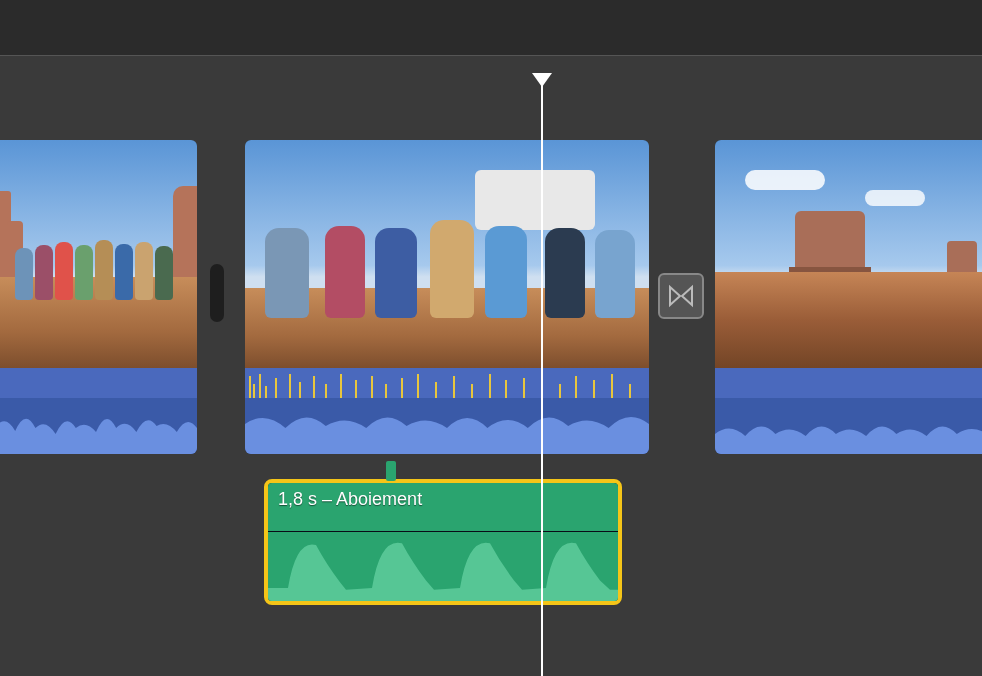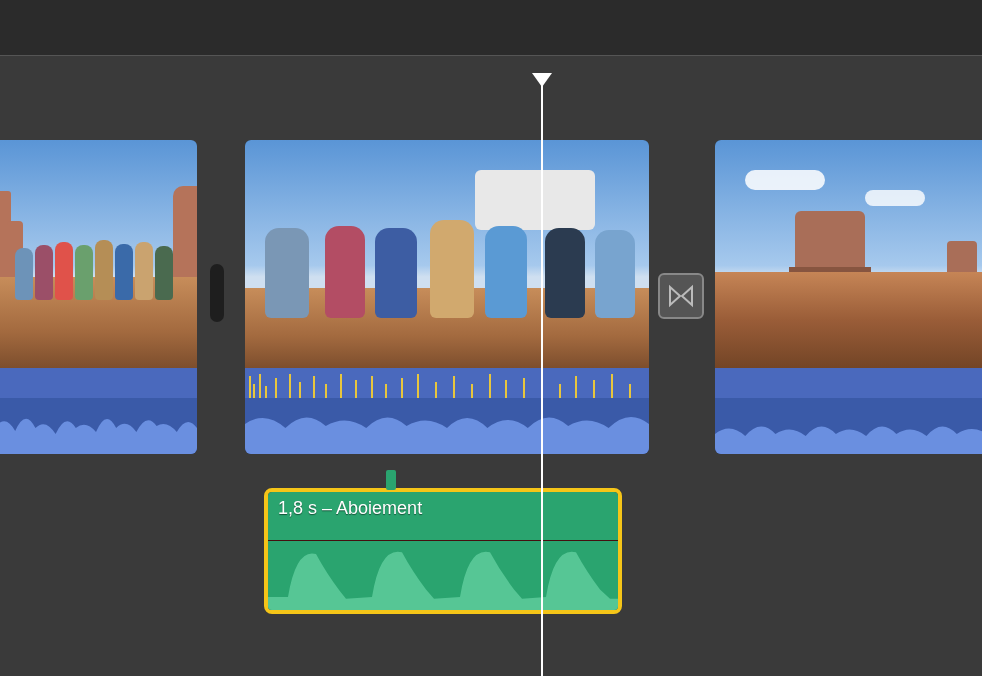--- a/index.html
+++ b/index.html
@@ -109,24 +109,23 @@
     align-items:center;
     justify-content:center;
     z-index: 10;
   }
 
   
   .audio-clip {
     position: absolute;
     border: 4px solid #f5c518;
     border-radius: 8px;
-    background: #7f1d1d;
+    background: #0f172a;
     overflow: visible;
     z-index: 15;
-    margin-top: 9px;
   }
   .audio-clip .inner {
     position: absolute;
     inset: 0;
     border-radius: 4px;
     overflow: hidden;
   }
   .audio-clip .label {
     position: absolute;
     top: 6px; left: 10px;

